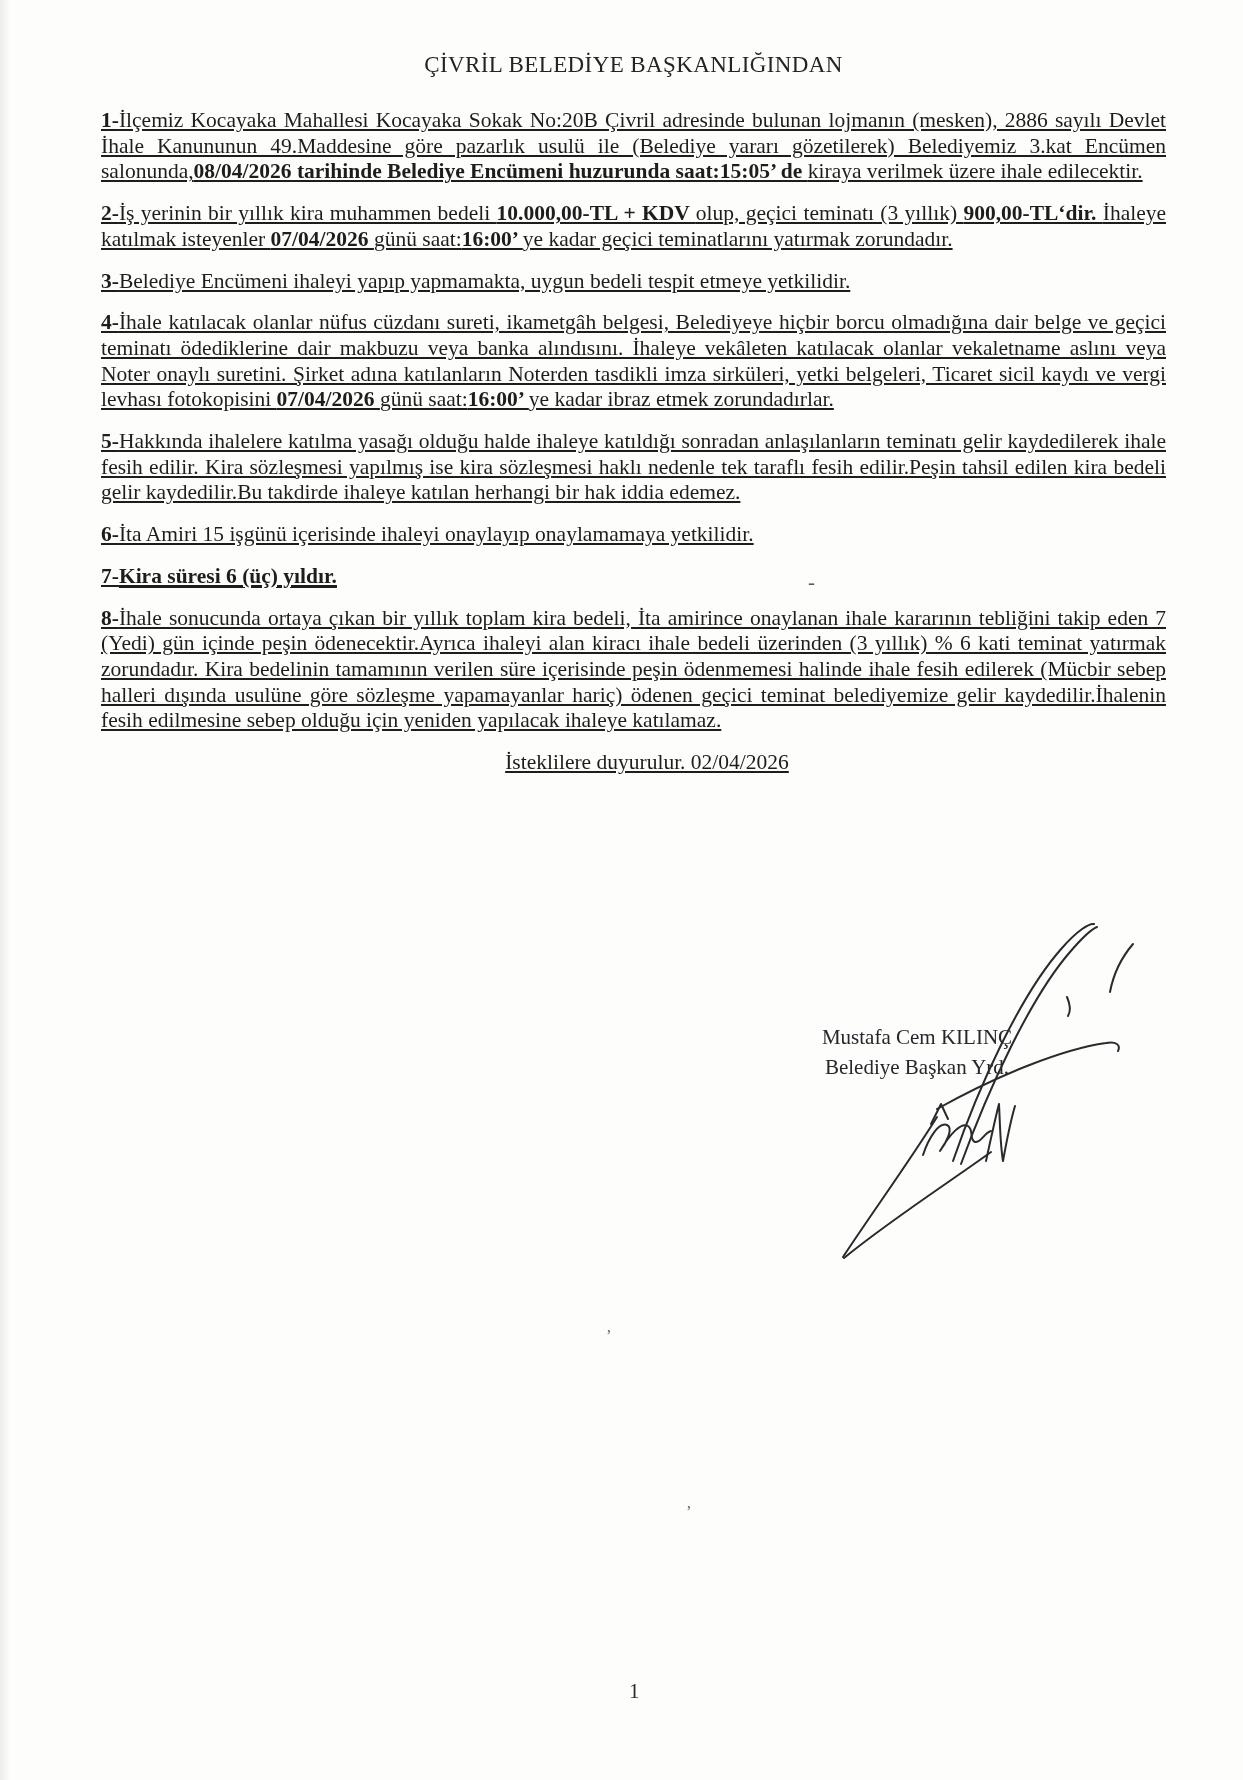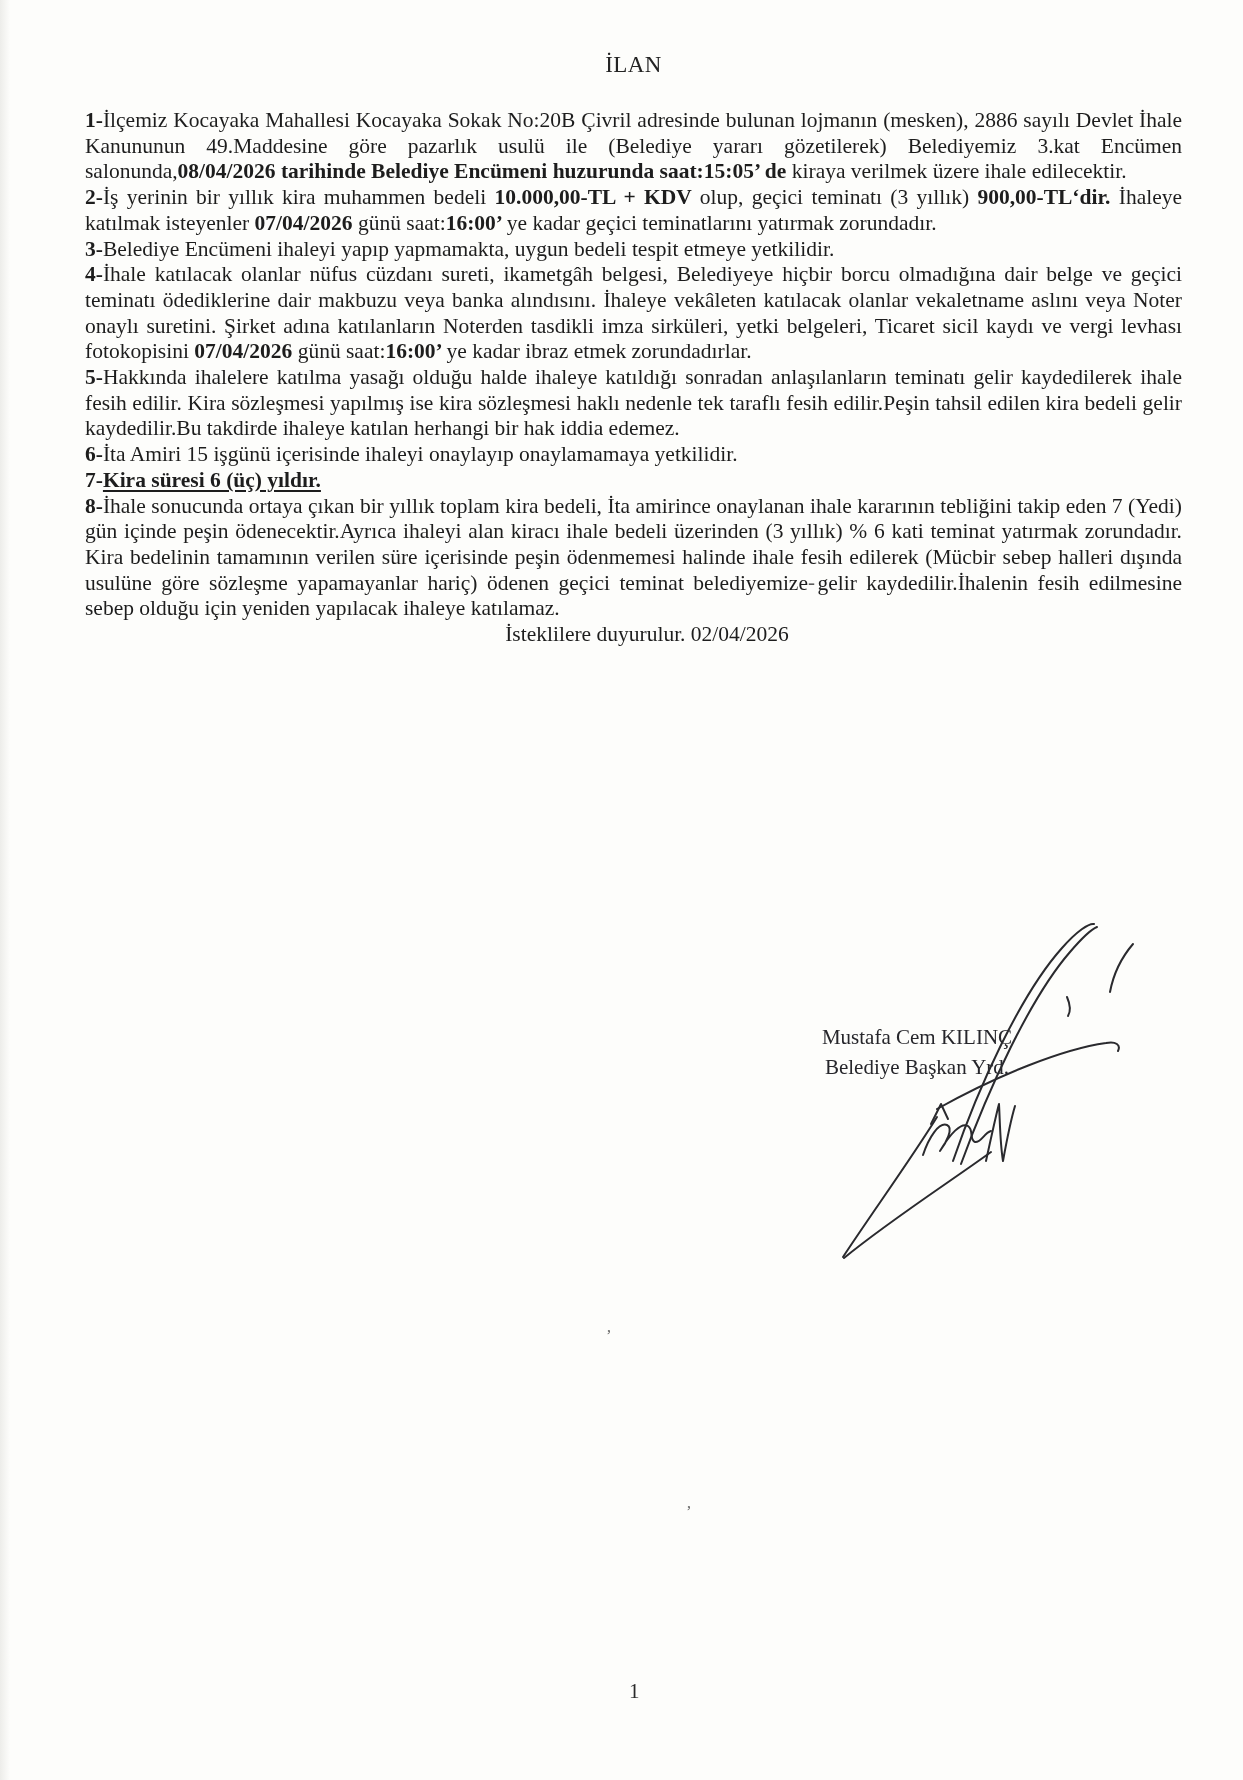--- a/index.html
+++ b/index.html
@@ -27,21 +27,21 @@
     font-weight:400;
     color:#242424;
   }
   .body-text {
     margin-top:29px;
     font-size:21.5px;
     line-height:25.7px;
     text-align:justify;
     color:#1d1d1d;
   }
-  .body-text p { margin:0; padding:0; }
+  .body-text p { margin:16px; padding:0;text-decoration:underline; }
   .body-text p.indent { text-indent:27px; }
   .body-text p.nojust { text-align:center; }
   .b { font-weight:700; }
   .u { text-decoration:underline; text-decoration-thickness:2px; text-underline-offset:3px; }
 
   .sig-block {
     position:absolute; left:813px; top:1022px; width:208px;
     text-align:center;
     font-size:21px; line-height:30px;
     color:#26262b;
@@ -65,21 +65,21 @@
   .artifact.dash { left:808px; top:570px; font-size:21px; opacity:0.9; }
 </style>
 </head>
 <body>
 
 <div class="page">
   <div class="scan-edge"></div>
 
   <div class="content">
     <div class="doc-title">
-      <div>İLAN</div>
+      <div>ÇİVRİL BELEDİYE BAŞKANLIĞINDAN</div>
     </div>
 
     <div class="body-text">
         <p><span class="b">1-</span><span>İlçemiz Kocayaka Mahallesi Kocayaka Sokak No:20B Çivril adresinde bulunan lojmanın (mesken), 2886 sayılı Devlet İhale Kanununun 49.Maddesine göre pazarlık usulü ile (Belediye yararı gözetilerek) Belediyemiz 3.kat Encümen salonunda,</span><span class="b">08/04/2026 tarihinde Belediye Encümeni huzurunda saat:15:05’ de </span><span>kiraya verilmek üzere ihale edilecektir.</span></p>
         <p><span class="b">2-</span><span>İş yerinin bir yıllık kira muhammen bedeli </span><span class="b">10.000,00-TL + KDV </span><span>olup, geçici teminatı (3 yıllık) </span><span class="b">900,00-TL‘dir. </span><span>İhaleye katılmak isteyenler </span><span class="b">07/04/2026 </span><span>günü saat:</span><span class="b">16:00’ </span><span>ye kadar geçici teminatlarını yatırmak zorundadır.</span></p>
         <p><span class="b">3-</span><span>Belediye Encümeni ihaleyi yapıp yapmamakta, uygun bedeli tespit etmeye yetkilidir.</span></p>
         <p><span class="b">4-</span><span>İhale katılacak olanlar nüfus cüzdanı sureti, ikametgâh belgesi, Belediyeye hiçbir borcu olmadığına dair belge ve geçici teminatı ödediklerine dair makbuzu veya banka alındısını. İhaleye vekâleten katılacak olanlar vekaletname aslını veya Noter onaylı suretini. Şirket adına katılanların Noterden tasdikli imza sirküleri, yetki belgeleri, Ticaret sicil kaydı ve vergi levhası fotokopisini </span><span class="b">07/04/2026 </span><span>günü saat:</span><span class="b">16:00’ </span><span>ye kadar ibraz etmek zorundadırlar.</span></p>
         <p><span class="b">5-</span><span>Hakkında ihalelere katılma yasağı olduğu halde ihaleye katıldığı sonradan anlaşılanların teminatı gelir kaydedilerek ihale fesih edilir. Kira sözleşmesi yapılmış ise kira sözleşmesi haklı nedenle tek taraflı fesih edilir.Peşin tahsil edilen kira bedeli gelir kaydedilir.Bu takdirde ihaleye katılan herhangi bir hak iddia edemez.</span></p>
         <p><span class="b">6-</span><span>İta Amiri 15 işgünü içerisinde ihaleyi onaylayıp onaylamamaya yetkilidir.</span></p>
         <p><span class="b">7-</span><span class="b u">Kira süresi 6 (üç) yıldır.</span></p>

